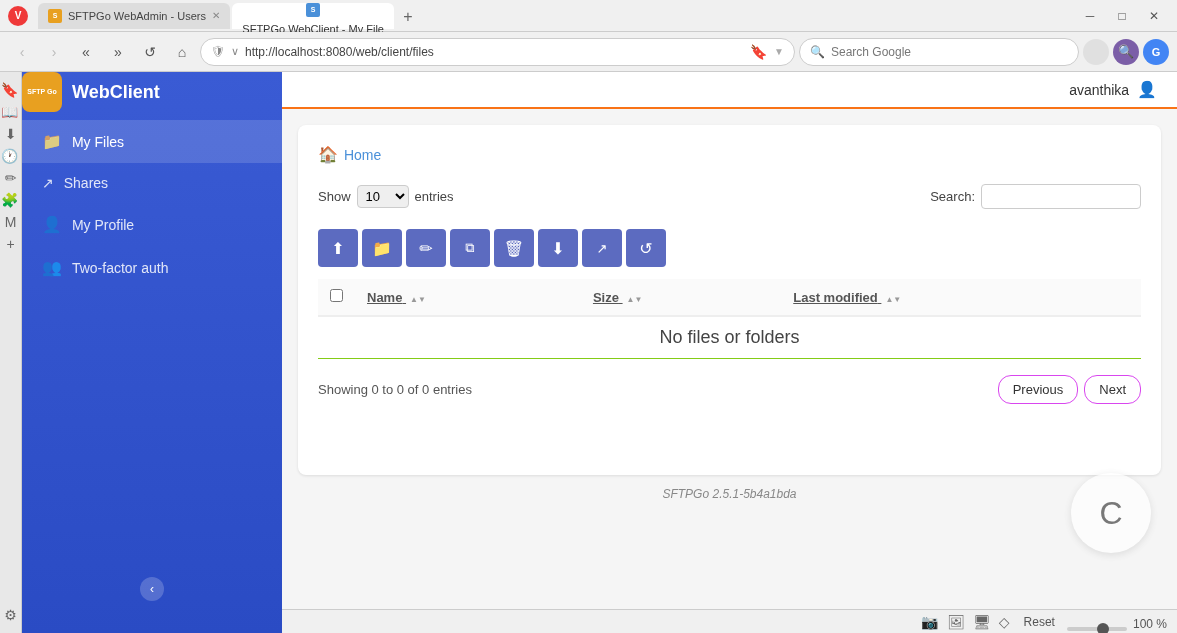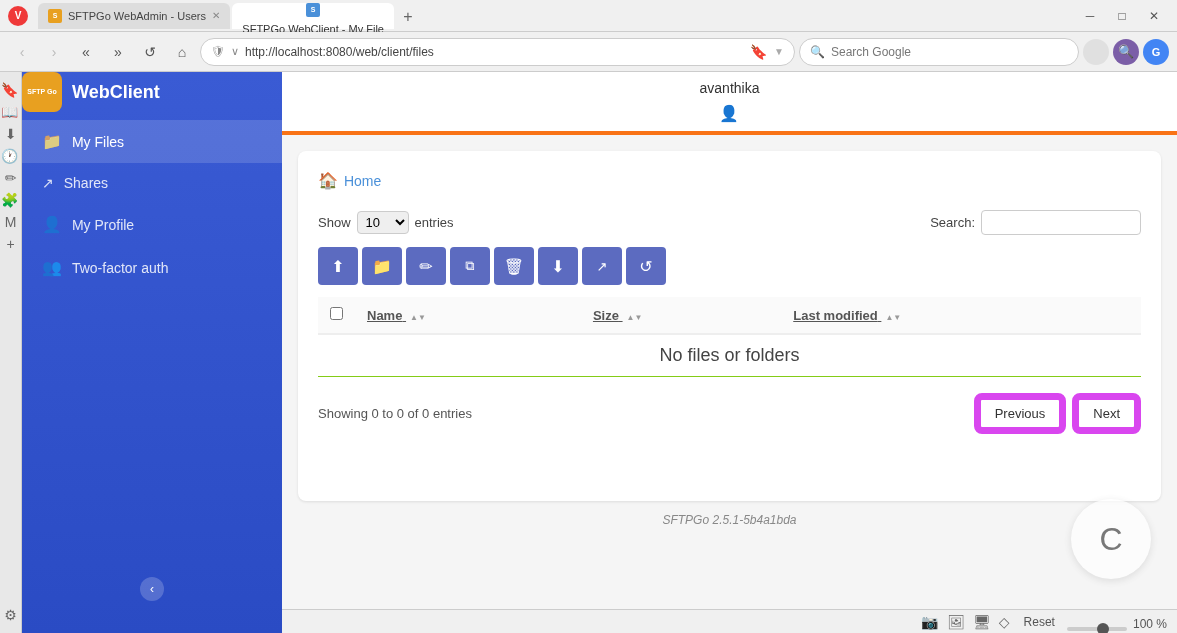--- a/index.html
+++ b/index.html
@@ -47,21 +47,21 @@
     .nav-item-icon { font-size: 16px; color: rgba(255,255,255,0.8); }
     .sidebar-toggle { width: 24px; height: 24px; background: rgba(255,255,255,0.2); border-radius: 50%; display: flex; align-items: center; justify-content: center; cursor: pointer; color: white; font-size: 12px; align-self: flex-start; margin: 0 auto 16px auto; }
 
     
     .content-area { flex: 1; background: #f5f5f5; overflow-y: auto; padding: 16px; }
     .content-card { background: white; border-radius: 8px; padding: 20px; min-height: 350px; box-shadow: 0 1px 3px rgba(0,0,0,0.1); }
     .breadcrumb { display: flex; align-items: center; gap: 6px; margin-bottom: 20px; font-size: 14px; color: #4a90d9; }
     .breadcrumb-icon { color: #4a90d9; font-size: 16px; }
 
     
-    .table-controls-top { display: flex; align-items: center; justify-content: space-between; margin-bottom: 12px; }
+    .table-controls-top { display: flex; align-items: center; justify-content: space-between; margin-bottom: 20px; }
     .show-entries { display: flex; align-items: center; gap: 6px; font-size: 13px; color: #444; }
     .entries-select { border: 1px solid #ccc; border-radius: 4px; padding: 2px 4px; font-size: 13px; }
     .search-label { display: flex; align-items: center; gap: 6px; font-size: 13px; color: #444; }
     .search-input { border: 1px solid #ccc; border-radius: 4px; padding: 4px 8px; font-size: 13px; width: 160px; }
 
     
     .file-toolbar { display: flex; gap: 4px; margin-bottom: 12px; }
     .toolbar-btn { width: 40px; height: 38px; background: #5c6bc0; border: none; border-radius: 4px; color: white; cursor: pointer; display: flex; align-items: center; justify-content: center; font-size: 16px; }
 
     
@@ -70,27 +70,27 @@
     .files-table th.sortable { cursor: pointer; text-decoration: underline; }
     .files-table th .sort-icons { display: inline-flex; flex-direction: column; font-size: 8px; margin-left: 4px; color: #999; }
     .files-table td { padding: 10px 12px; font-size: 18px; color: #444; border-bottom: 1px solid #84cc16; }
     .no-files { text-align: center; color: #888; padding: 30px; font-size: 14px; }
     .checkbox-cell { width: 30px; }
 
     
     .table-bottom { display: flex; align-items: center; justify-content: space-between; margin-top: 16px; }
     .showing-text { font-size: 13px; color: #555; }
     .pagination { display: flex; gap: 6px; }
-    .page-btn { padding: 6px 14px; border: 7px solid #d946ef; background: white; border-radius: 8px; cursor: pointer; font-size: 13px; color: #333; }
+    .page-btn { padding: 6px 14px; border: 1px solid #d946ef; background: white; border-radius: 13px; cursor: pointer; font-size: 13px; color: #333; }
 
     
     .footer { text-align: center; padding: 12px; color: #888; font-size: 12px; font-style: italic; }
 
     
-    .user-header { display: flex; justify-content: flex-end; align-items: center; padding: 8px 20px; background: white; border-bottom: 4px solid #f97316; gap: 8px; flex-direction: column; }
+    .user-header { display: flex; justify-content: flex-end; align-items: center; padding: 8px 20px; background: white; border-bottom: 2px solid #f97316; gap: 8px; }
     .username { font-size: 14px; color: #333; }
     .user-avatar-icon { color: #666; font-size: 16px; }
 
     
     .status-bar { height: 24px; background: #f0f0f0; border-top: 1px solid #ccc; display: flex; align-items: center; padding: 0 10px; gap: 8px; justify-content: flex-end; }
     .status-icon { color: #666; font-size: 14px; }
     .zoom-control { display: flex; align-items: flex-end; gap: 6px; font-size: 12px; color: #555; }
     .zoom-slider { width: 60px; height: 4px; background: #ccc; border-radius: 2px; position: relative; }
     .zoom-slider-thumb { width: 12px; height: 12px; background: #555; border-radius: 50%; position: absolute; top: -4px; left: 50%; }
     .reset-btn { background: none; border: none; cursor: pointer; font-size: 12px; color: #555; padding: 2px 6px; }

